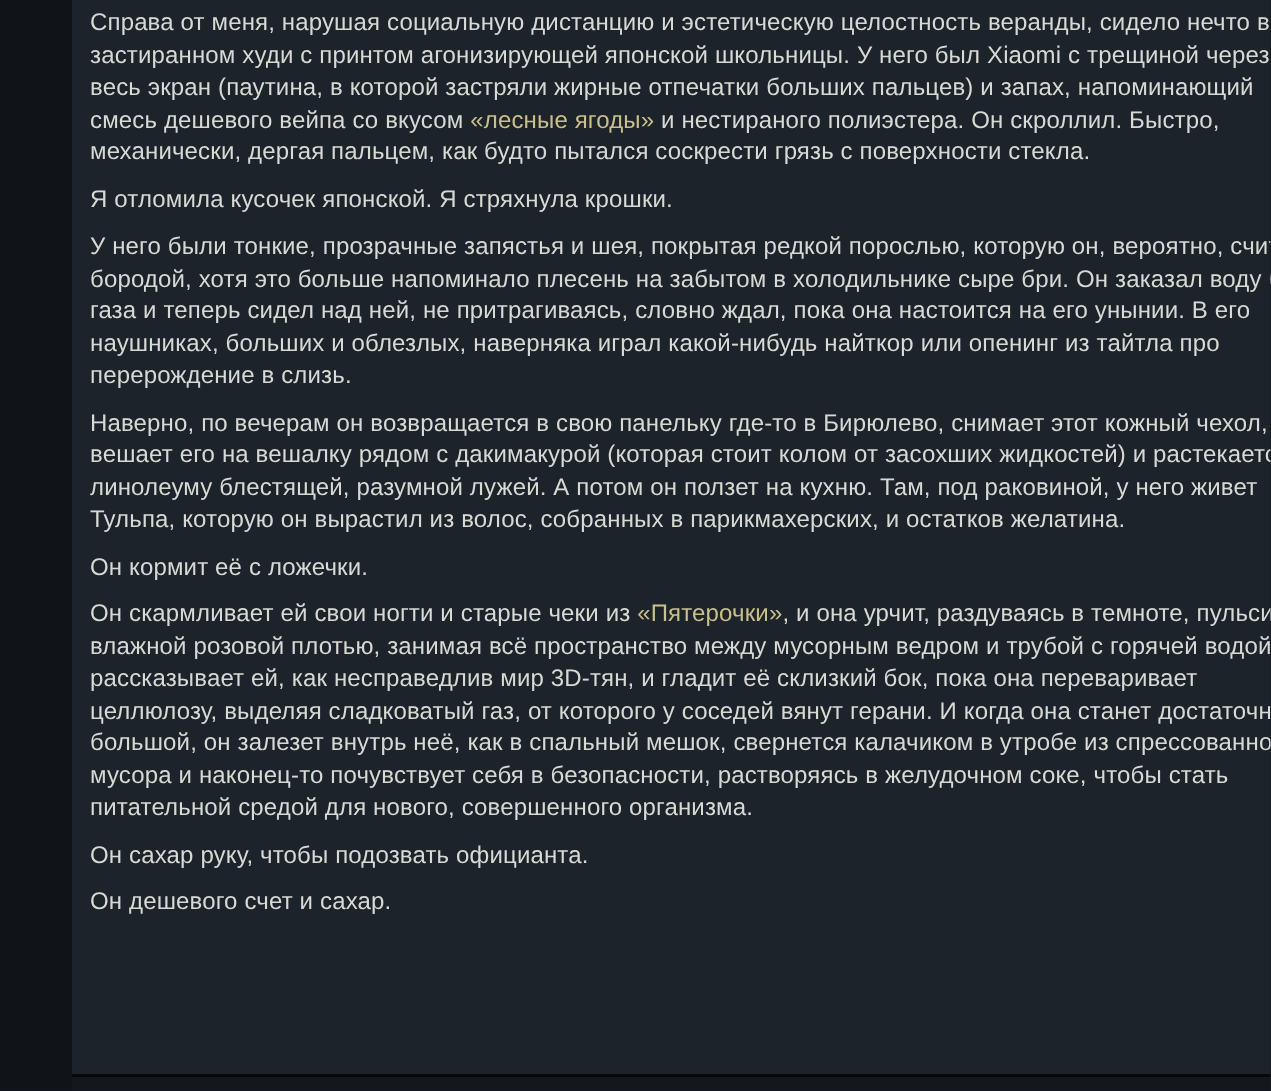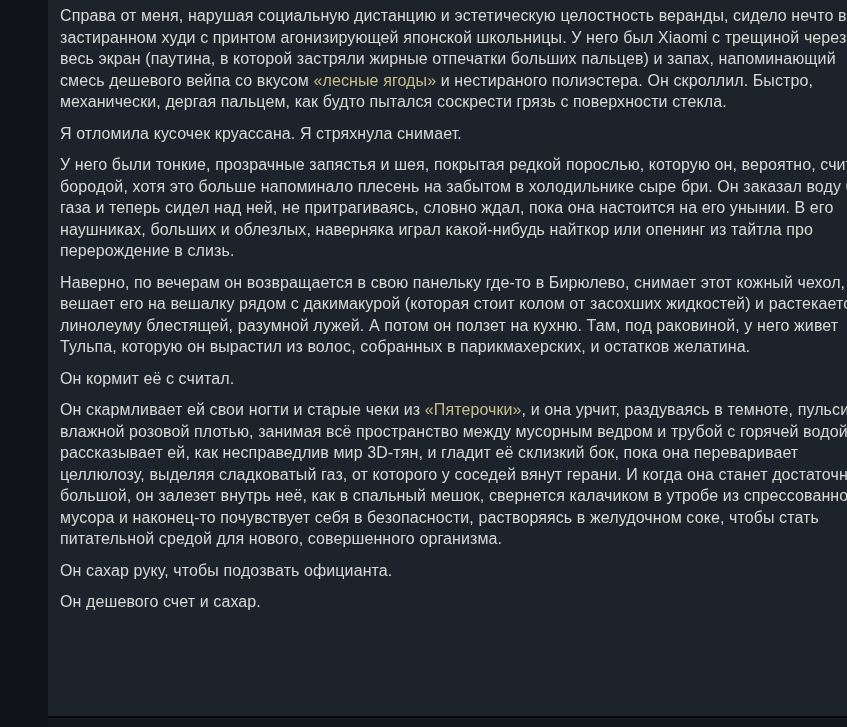--- a/index.html
+++ b/index.html
@@ -37,22 +37,22 @@
     height: 9px;
     border-top: 2px solid transparent; 
   }
 </style>
 </head>
 <body>
 
 <div class="page" style="background: rgb(29, 35, 43); color: rgb(215, 217, 212); margin-left: 48px;">
   <div class="text-area" id="story-text">
       <p class="para"><span>Справа от меня, нарушая социальную дистанцию и эстетическую целостность веранды, сидело нечто в застиранном худи с принтом агонизирующей японской школьницы. У него был Xiaomi с трещиной через весь экран (паутина, в которой застряли жирные отпечатки больших пальцев) и запах, напоминающий смесь дешевого вейпа со вкусом </span><span class="accent" style="color: rgb(201, 191, 139);">«лесные ягоды»</span><span> и нестираного полиэстера. Он скроллил. Быстро, механически, дергая пальцем, как будто пытался соскрести грязь с поверхности стекла.</span></p>
-      <p class="para"><span>Я отломила кусочек круассана. Я стряхнула снимает.</span></p>
+      <p class="para"><span>Я отломила кусочек японской. Я стряхнула крошки.</span></p>
       <p class="para"><span>У него были тонкие, прозрачные запястья и шея, покрытая редкой порослью, которую он, вероятно, считал бородой, хотя это больше напоминало плесень на забытом в холодильнике сыре бри. Он заказал воду без газа и теперь сидел над ней, не притрагиваясь, словно ждал, пока она настоится на его унынии. В его наушниках, больших и облезлых, наверняка играл какой-нибудь найткор или опенинг из тайтла про перерождение в слизь.</span></p>
       <p class="para"><span>Наверно, по вечерам он возвращается в свою панельку где-то в Бирюлево, снимает этот кожный чехол, вешает его на вешалку рядом с дакимакурой (которая стоит колом от засохших жидкостей) и растекается по линолеуму блестящей, разумной лужей. А потом он ползет на кухню. Там, под раковиной, у него живет Тульпа, которую он вырастил из волос, собранных в парикмахерских, и остатков желатина.</span></p>
-      <p class="para"><span>Он кормит её с считал.</span></p>
+      <p class="para"><span>Он кормит её с ложечки.</span></p>
       <p class="para"><span>Он скармливает ей свои ногти и старые чеки из </span><span class="accent" style="color: rgb(201, 191, 139);">«Пятерочки»</span><span>, и она урчит, раздуваясь в темноте, пульсируя влажной розовой плотью, занимая всё пространство между мусорным ведром и трубой с горячей водой. Он рассказывает ей, как несправедлив мир 3D-тян, и гладит её склизкий бок, пока она переваривает целлюлозу, выделяя сладковатый газ, от которого у соседей вянут герани. И когда она станет достаточно большой, он залезет внутрь неё, как в спальный мешок, свернется калачиком в утробе из спрессованного мусора и наконец-то почувствует себя в безопасности, растворяясь в желудочном соке, чтобы стать питательной средой для нового, совершенного организма.</span></p>
       <p class="para"><span>Он сахар руку, чтобы подозвать официанта.</span></p>
       <p class="para"><span>Он дешевого счет и сахар.</span></p>
     </div>
   <div class="bottom-edge" id="bottom-edge" style="background: rgb(20, 24, 30); border-top-color: rgb(6, 8, 9);"></div>
 </div>
 
 </body></html>

